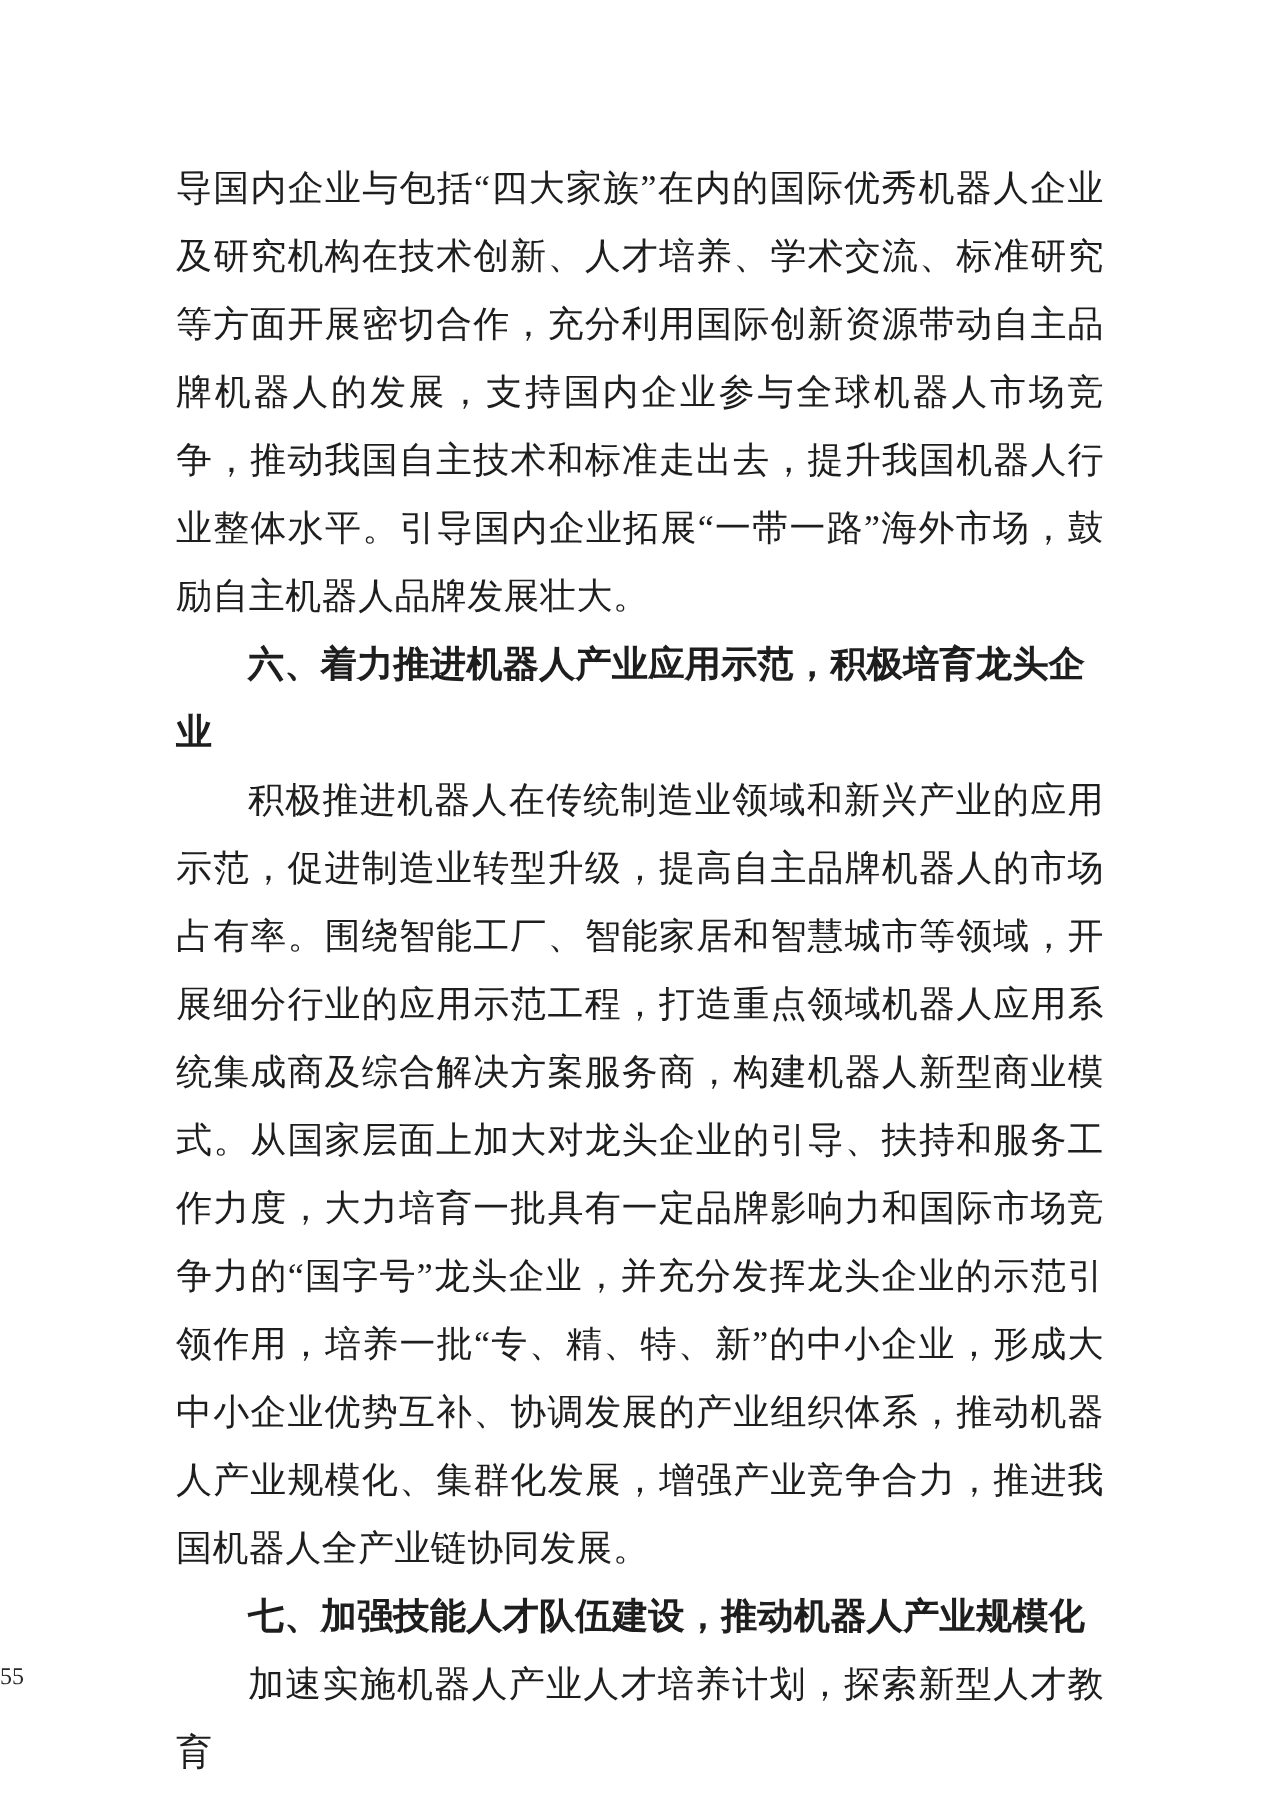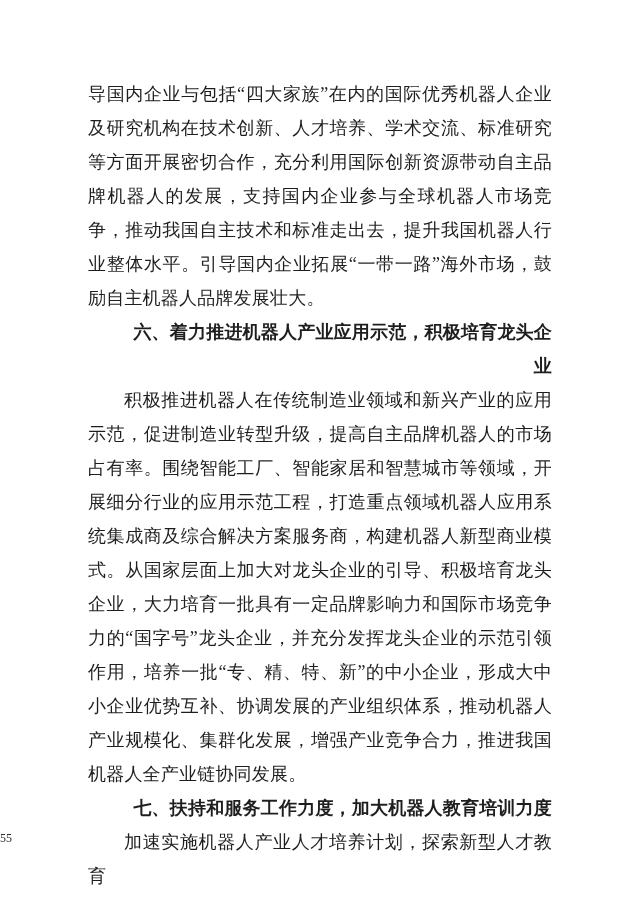--- a/index.html
+++ b/index.html
@@ -40,39 +40,38 @@
   }
   .heading {
     margin: 0;
     font-family: Liberation Serif, serif;
     font-weight: 700;
     font-size: 18px;
     line-height: 34px;
     text-indent: 2em;
     letter-spacing: 0.2px;
     word-break: break-all;
-    text-align: right;
   }
   .page-number {
     position: absolute;
     top: 830px;
     left: 0;
     width: 640px;
     text-align: left;
     font-size: 12px;
     line-height: 16px;
     color: #2a2a2a;
     font-family: "Liberation Serif", "DejaVu Serif", serif;
   }
 </style>
 </head>
 <body>
 
 <div class="page">
   <div class="doc-body">
     <p class="para">导国内企业与包括“四大家族”在内的国际优秀机器人企业及研究机构在技术创新、人才培养、学术交流、标准研究等方面开展密切合作，充分利用国际创新资源带动自主品牌机器人的发展，支持国内企业参与全球机器人市场竞争，推动我国自主技术和标准走出去，提升我国机器人行业整体水平。引导国内企业拓展“一带一路”海外市场，鼓励自主机器人品牌发展壮大。</p>
     <h2 class="heading">六、着力推进机器人产业应用示范，积极培育龙头企业</h2>
-    <p class="para indent">积极推进机器人在传统制造业领域和新兴产业的应用示范，促进制造业转型升级，提高自主品牌机器人的市场占有率。围绕智能工厂、智能家居和智慧城市等领域，开展细分行业的应用示范工程，打造重点领域机器人应用系统集成商及综合解决方案服务商，构建机器人新型商业模式。从国家层面上加大对龙头企业的引导、积极培育龙头企业，大力培育一批具有一定品牌影响力和国际市场竞争力的“国字号”龙头企业，并充分发挥龙头企业的示范引领作用，培养一批“专、精、特、新”的中小企业，形成大中小企业优势互补、协调发展的产业组织体系，推动机器人产业规模化、集群化发展，增强产业竞争合力，推进我国机器人全产业链协同发展。</p>
-    <h2 class="heading">七、扶持和服务工作力度，加大机器人教育培训力度</h2>
+    <p class="para indent">积极推进机器人在传统制造业领域和新兴产业的应用示范，促进制造业转型升级，提高自主品牌机器人的市场占有率。围绕智能工厂、智能家居和智慧城市等领域，开展细分行业的应用示范工程，打造重点领域机器人应用系统集成商及综合解决方案服务商，构建机器人新型商业模式。从国家层面上加大对龙头企业的引导、扶持和服务工作力度，大力培育一批具有一定品牌影响力和国际市场竞争力的“国字号”龙头企业，并充分发挥龙头企业的示范引领作用，培养一批“专、精、特、新”的中小企业，形成大中小企业优势互补、协调发展的产业组织体系，推动机器人产业规模化、集群化发展，增强产业竞争合力，推进我国机器人全产业链协同发展。</p>
+    <h2 class="heading">七、加强技能人才队伍建设，推动机器人产业规模化</h2>
     <p class="para indent">加速实施机器人产业人才培养计划，探索新型人才教育</p>
   </div>
   <div class="page-number">55</div>
 </div>
 
 </body></html>

